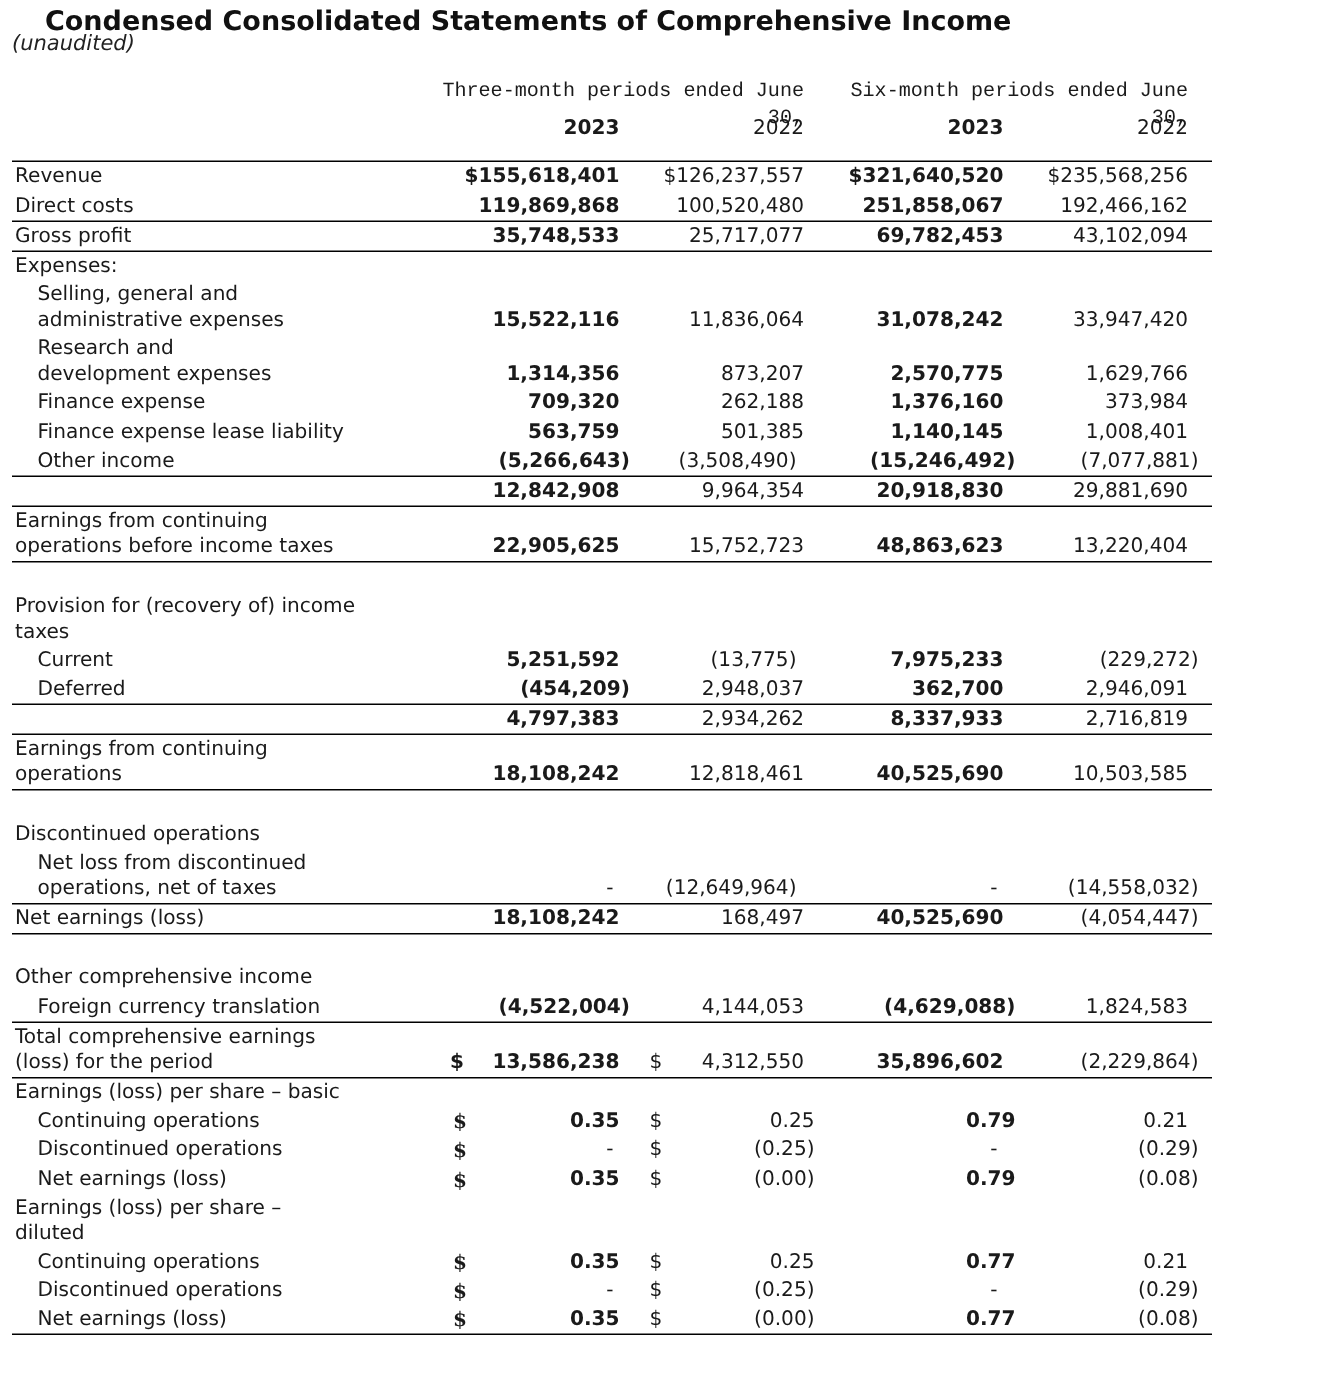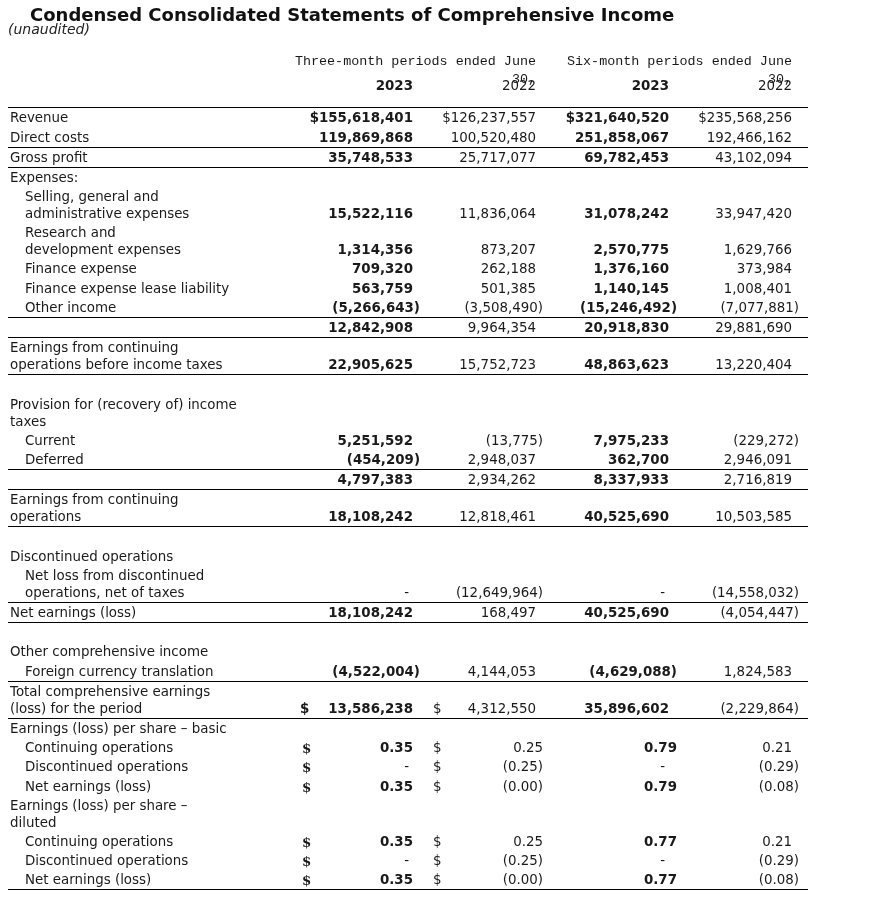--- a/index.html
+++ b/index.html
@@ -14,21 +14,21 @@
   .bold { font-weight:bold; }
   .row { position:absolute; left:8px; width:800px; }
   .row .lbl { position:absolute; left:2px; top:0; line-height:18px; white-space:nowrap; }
   .row .lbl.ind { left:17px; }
   .row .v { position:absolute; line-height:18px; text-align:right; white-space:nowrap; }
   .c1 { right:395px; }   
   .c2 { right:272px; }   
   .c3 { right:139px; }   
   .c4 { right:16px; }    
   .c1p { right:388px; }  
-  .c2p { right:265px; }
+  .c2p { right:277px; }
   .c3p { right:131px; }
   .c4p { right:9px; }
   .cur { position:absolute; line-height:18px; }
   .line { position:absolute; left:8px; width:800px; height:0; border-top:1px solid #000; }
 </style>
 </head>
 <body>
 
 <div class="title">Condensed Consolidated Statements of Comprehensive Income</div>
 <div class="subtitle">(unaudited)</div>

